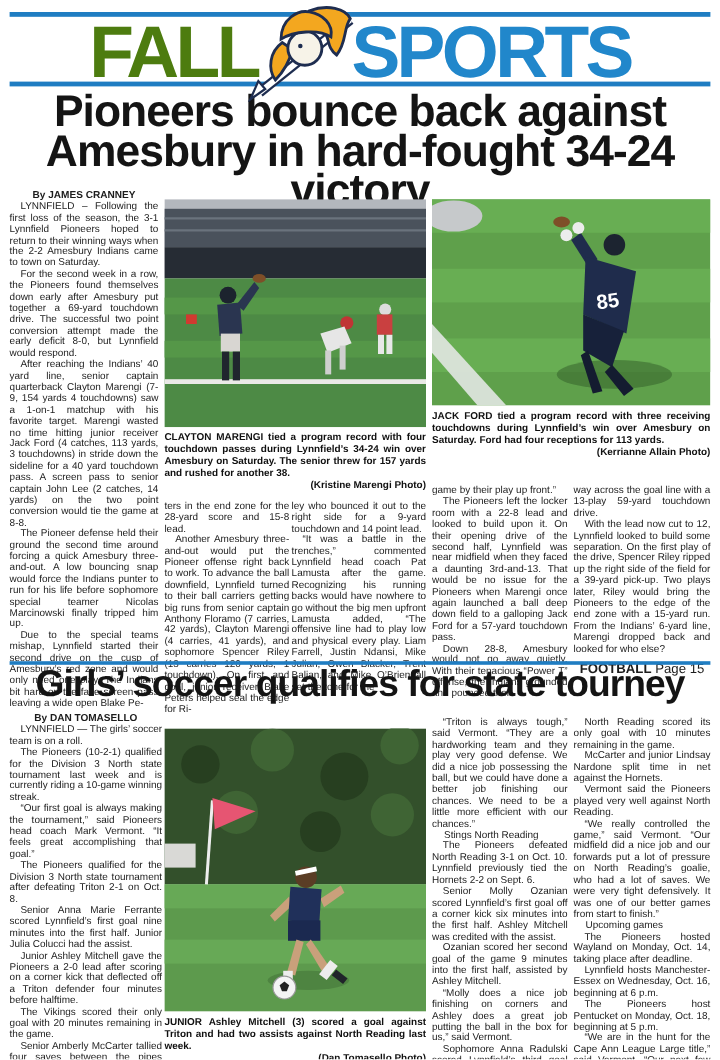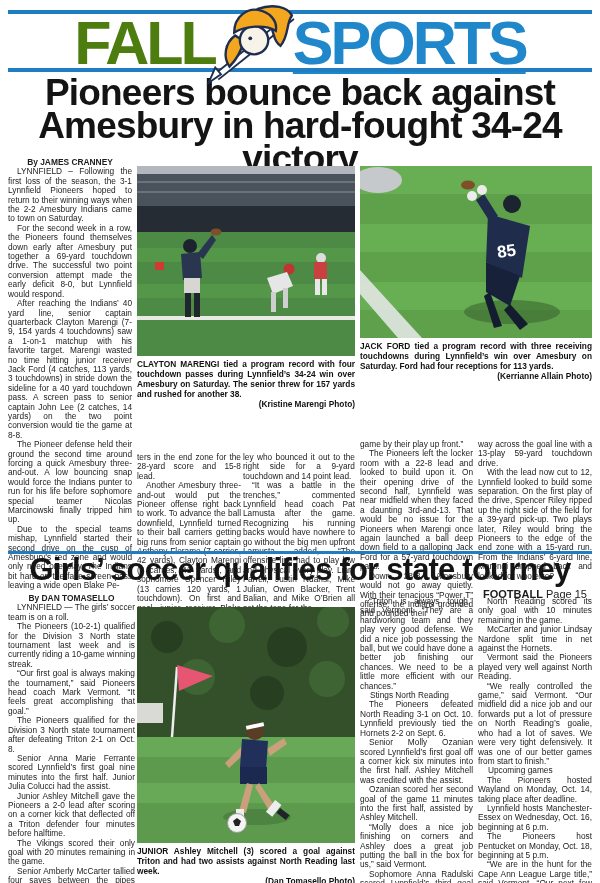--- a/index.html
+++ b/index.html
@@ -9,31 +9,31 @@
   .rule { position:absolute; left:8px; width:584px; background:#1f7dc2; }
   .rule-top { top:10px; height:4px; }
   .rule-mid { top:68px; height:4px; }
   .rule-sep { top:551px; height:3px; }
 
   .masthead { position:absolute; top:4px; left:0; right:0; height:78px;
               display:flex; justify-content:center; align-items:center; }
   .masthead .fall, .masthead .sports {
       font-size:61px; font-weight:900; letter-spacing:-3px; line-height:70px; }
   .masthead .fall  { color:#4d7c0f; }
-  .masthead .sports{ color:#2187cb;text-decoration:underline; }
+  .masthead .sports{ color:#2187cb; }
   .mascot { position:relative; z-index:3; width:104px; height:84px; margin:0 -14px 0 -12px; }
 
   .fb-headline { position:absolute; top:76px; left:0; right:0; margin:0; text-align:center;
                  font-size:37px; line-height:33px; font-weight:800; letter-spacing:-0.8px; color:#141414; }
   .gs-headline { position:absolute; top:553px; left:0; right:0; margin:0; text-align:center;
                  font-size:31px; line-height:34px; font-weight:800; letter-spacing:-0.8px; color:#141414; }
 
   .col { position:absolute; text-align:justify; font-size:8.3px; line-height:9.4px; color:#1c1c1c; }
   .col p { margin:0; text-indent:9px; }
-  .col p.noindent { text-indent:0;margin-top:36px; }
+  .col p.noindent { text-indent:0; }
   .byline { font-weight:bold; text-align:center; text-indent:0 !important; font-size:8.4px; margin:0 0 2px 0; }
   .subhead { font-weight:normal; text-indent:10px !important; }
   .jump { text-align:center; text-indent:0 !important; margin-top:9px !important; font-size:11px; }
 
   .caption { position:absolute; font-weight:bold; font-size:8.3px; line-height:9.9px;
              color:#101010; text-align:justify; }
   .credit-block { display:block; text-align:right; }
   .credit-float { float:right; }
 
   .photo { position:absolute; display:block; }
@@ -233,21 +233,21 @@
   <div class="caption gs-cap">
     <span>JUNIOR Ashley Mitchell (3) scored a goal against Triton and had two assists against North Reading last week.</span>
     <span class="credit-block">(Dan Tomasello Photo)</span>
   </div>
 
   <div class="col gs-col2">
     <p>“Triton is always tough,” said Vermont. “They are a hardworking team and they play very good defense. We did a nice job possessing the ball, but we could have done a better job finishing our chances. We need to be a little more efficient with our chances.”</p>
     <p class="subhead">Stings North Reading</p>
     <p>The Pioneers defeated North Reading 3-1 on Oct. 10. Lynnfield previously tied the Hornets 2-2 on Sept. 6.</p>
     <p>Senior Molly Ozanian scored Lynnfield’s first goal off a corner kick six minutes into the first half. Ashley Mitchell was credited with the assist.</p>
-    <p>Ozanian scored her second goal of the game 11 minutes into the first half, assisted by Ashley Mitchell.</p>
+    <p>Ozanian scored her second goal of the game 9 minutes into the first half, assisted by Ashley Mitchell.</p>
     <p>“Molly does a nice job finishing on corners and Ashley does a great job putting the ball in the box for us,” said Vermont.</p>
     <p>Sophomore Anna Radulski scored Lynnfield’s third goal off a penalty kick 14 minutes into the second half.</p>
   </div>
 
   <div class="col gs-col3">
     <p>North Reading scored its only goal with 10 minutes remaining in the game.</p>
     <p>McCarter and junior Lindsay Nardone split time in net against the Hornets.</p>
     <p>Vermont said the Pioneers played very well against North Reading.</p>
     <p>“We really controlled the game,” said Vermont. “Our midfield did a nice job and our forwards put a lot of pressure on North Reading’s goalie, who had a lot of saves. We were very tight defensively. It was one of our better games from start to finish.”</p>
     <p class="subhead">Upcoming games</p>

